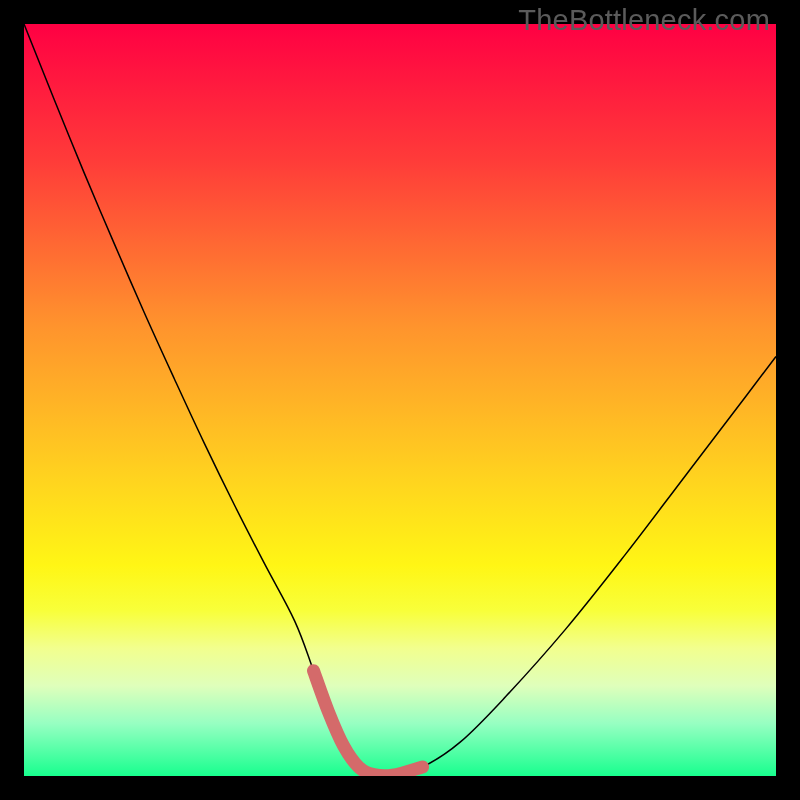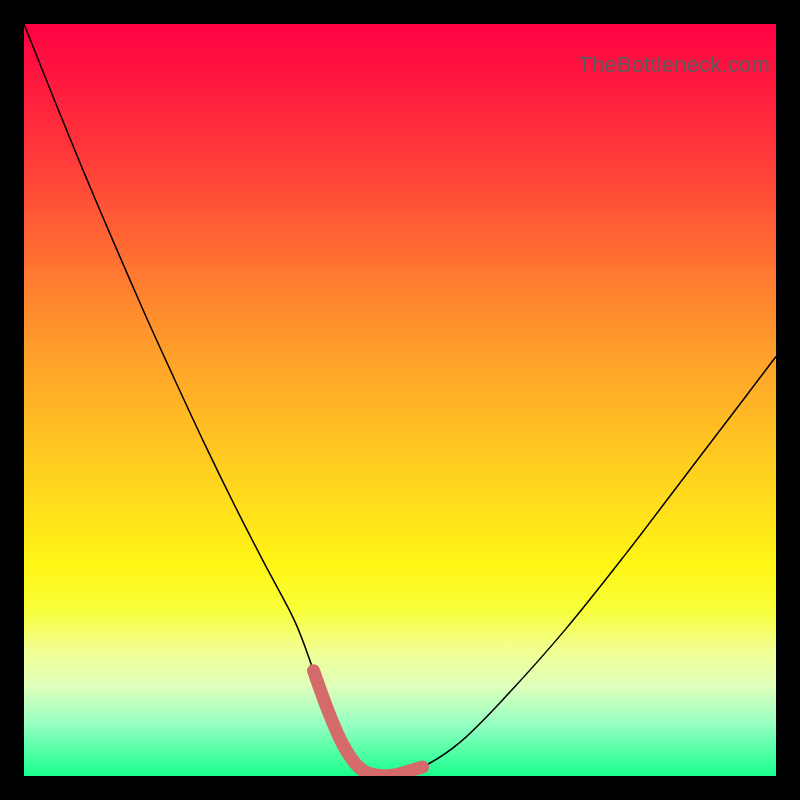--- a/index.html
+++ b/index.html
@@ -22,25 +22,24 @@
     box-sizing: border-box;
     overflow: hidden;
   }
   .gradient {
     position: absolute;
     inset: 0;
   }
   .watermark {
     position: absolute;
     color: #5b5b5b;
-    font-size: 22px;
+    font-size: 29px;
     font-weight: 500;
     letter-spacing: 0.2px;
     white-space: nowrap;
-    margin-top: 48px;
   }
   svg.curve-layer {
     position: absolute;
     inset: 0;
     overflow: visible;
   }
 </style>
 </head>
 <body>
 

